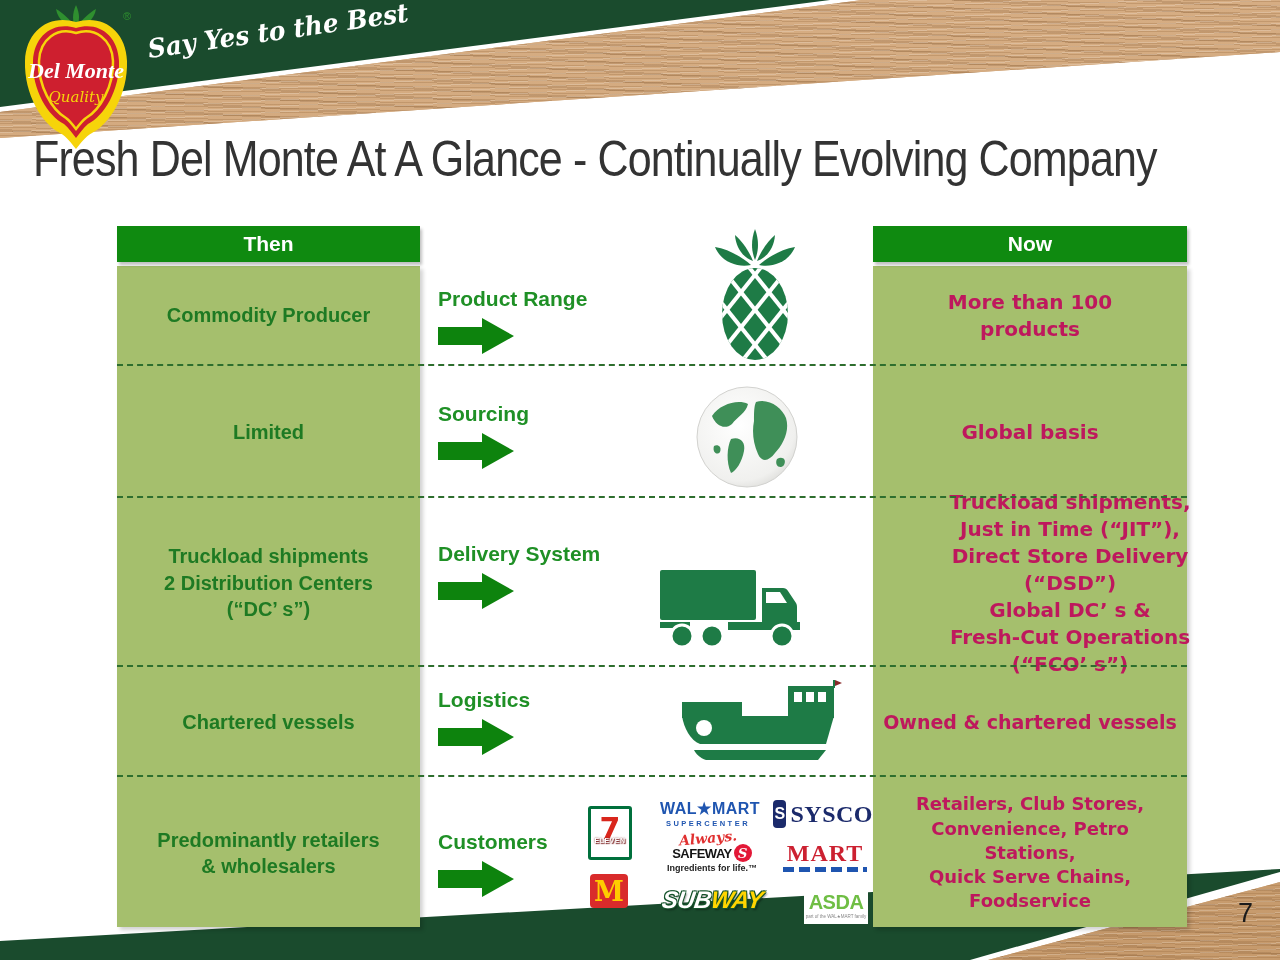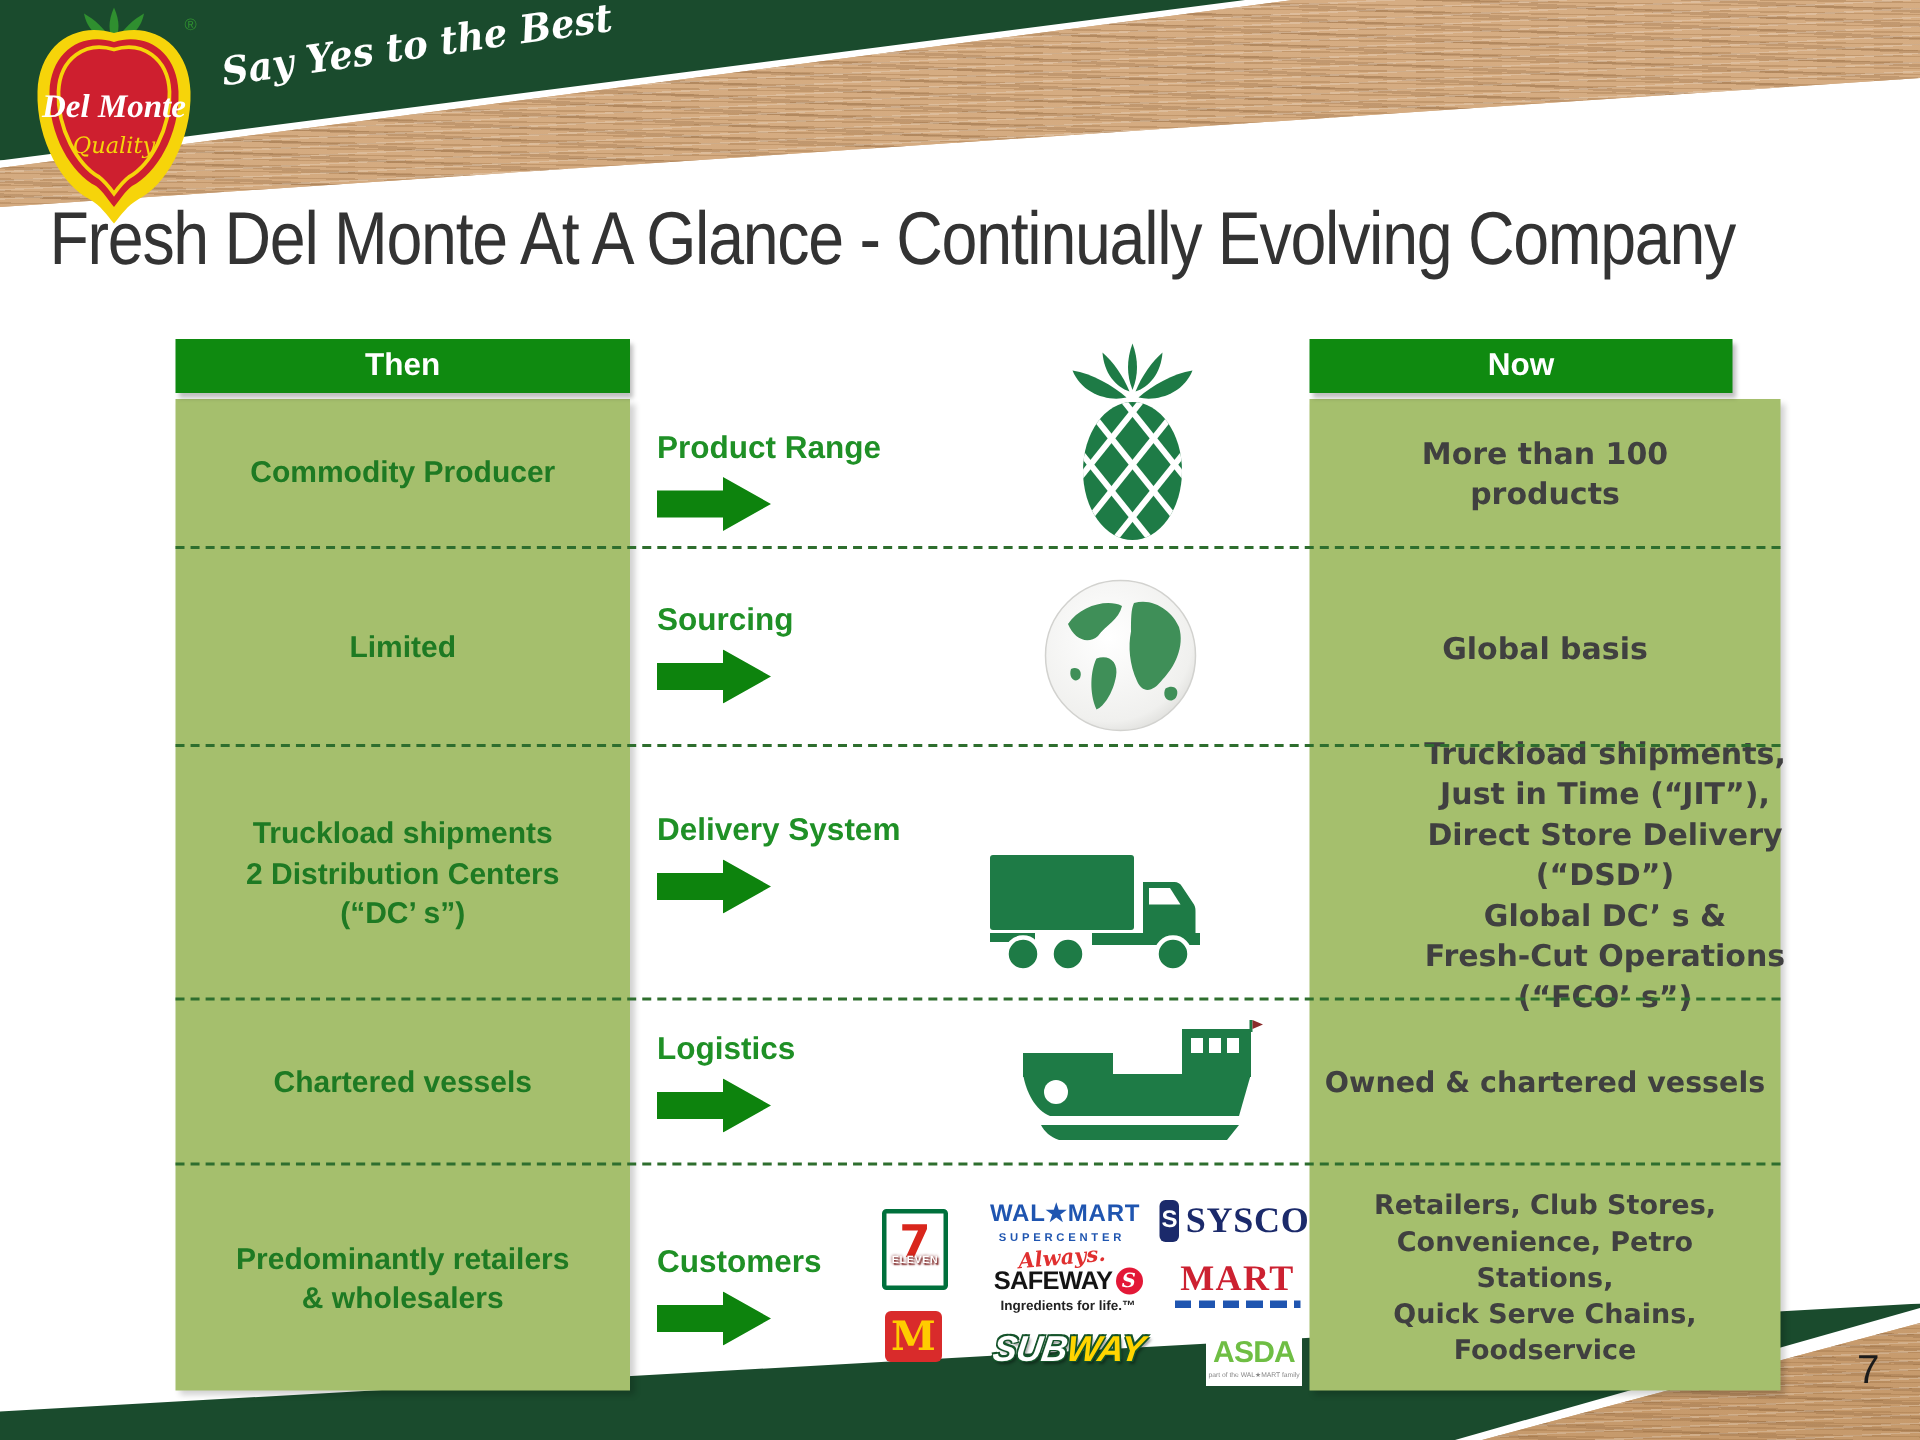--- a/index.html
+++ b/index.html
@@ -45,31 +45,31 @@
   .page-number { position:absolute; left:1238px; top:898px; z-index:8;
     font-size:27px; color:#1b1b1b; }
   
   .hdr {
     position:absolute; top:226px; height:36px; z-index:5; background:#0f8a10;
     color:#ffffff; font-weight:bold; font-size:21px;
     display:flex; align-items:center; justify-content:center;
     box-shadow:2px 3px 3px rgba(0,0,0,.25);
   }
   .hdr-then { left:117px; width:303px; }
-  .hdr-now  { left:873px; width:282px; }
+  .hdr-now  { left:873px; width:314px; }
   .panel { position:absolute; top:266px; height:661px; background:#a5bf6d; z-index:4;
     box-shadow:3px 3px 4px rgba(0,0,0,.18); }
   .panel-then { left:117px; width:303px; }
   .panel-now  { left:873px; width:314px; }
   .cell {
     position:absolute; z-index:5; display:flex; align-items:center; justify-content:center;
     text-align:center; font-weight:bold; white-space:pre-line; line-height:1.32;
   }
   .then-cell { left:117px; width:303px; color:#1e7a23; font-size:20px; }
-  .now-cell  { left:873px; width:314px; color:#404040; font-family:"DejaVu Sans", sans-serif; }
+  .now-cell  { left:873px; width:314px; color:#be185d; font-family:"DejaVu Sans", sans-serif; }
   .r1 { top:266px; height:99px; }
   .r2 { top:368px; height:129px; }
   .r3 { top:500px; height:166px; }
   .r4 { top:669px; height:107px; }
   .r5 { top:779px; height:148px; }
   .now-r1 { font-size:20px; }
   .now-r2 { font-size:20px; }
   .now-r3 { font-size:20px; line-height:1.35;padding-left:40px; }
   .now-r4 { font-size:19px; }
   .now-r5 { font-size:18px; line-height:1.35; }
@@ -93,21 +93,21 @@
   .wm-sub  { font-size:7.5px; font-weight:bold; color:#1f55b0; letter-spacing:2.5px; margin-top:1px; }
   .wm-always { font-family:"DejaVu Serif", serif; font-style:italic; font-weight:bold;
     font-size:14px; color:#e03030; transform:rotate(-5deg); margin-top:2px; }
   .sysco { left:191px; top:6px; width:100px; display:flex; align-items:center; gap:4px; }
   .sysco-icon { width:28px; height:28px; background:#1b2a6b; border-radius:4px; color:#fff;
     font-weight:bold; font-size:16px; display:flex; align-items:center; justify-content:center; }
   .sysco-name { color:#1b2a6b; font-weight:bold; font-size:24px; letter-spacing:.5px;
     font-family:"Liberation Serif", serif; }
   .safeway { left:72px; top:50px; width:116px; text-align:center; }
   .sw-row { display:flex; align-items:center; justify-content:center; gap:2px; }
-  .sw-name { font-size:17px; font-weight:bold; color:#141414; letter-spacing:-.5px; }
+  .sw-name { font-size:13px; font-weight:bold; color:#141414; letter-spacing:-.5px; }
   .sw-circle { width:18px; height:18px; border-radius:50%; background:#e31837; color:#fff;
     font-family:"DejaVu Serif", serif; font-style:italic; font-weight:bold; font-size:13px;
     display:flex; align-items:center; justify-content:center; }
   .sw-tag { font-size:9px; font-weight:bold; color:#222; margin-top:1px; }
   .tesco { left:199px; top:47px; width:88px; text-align:center; }
   .tesco-name { font-family:"Liberation Serif", serif; font-size:24px; font-weight:bold;
     color:#cc2131; letter-spacing:1px; line-height:1; }
   .tesco-dashes { height:5px; width:84px; margin:2px auto 0;
     background:repeating-linear-gradient(90deg,#1f55b0 0 11px, rgba(0,0,0,0) 11px 16px); }
   .mcdonalds { left:8px; top:80px; width:38px; height:34px; background:#d92b2b; border-radius:4px;

